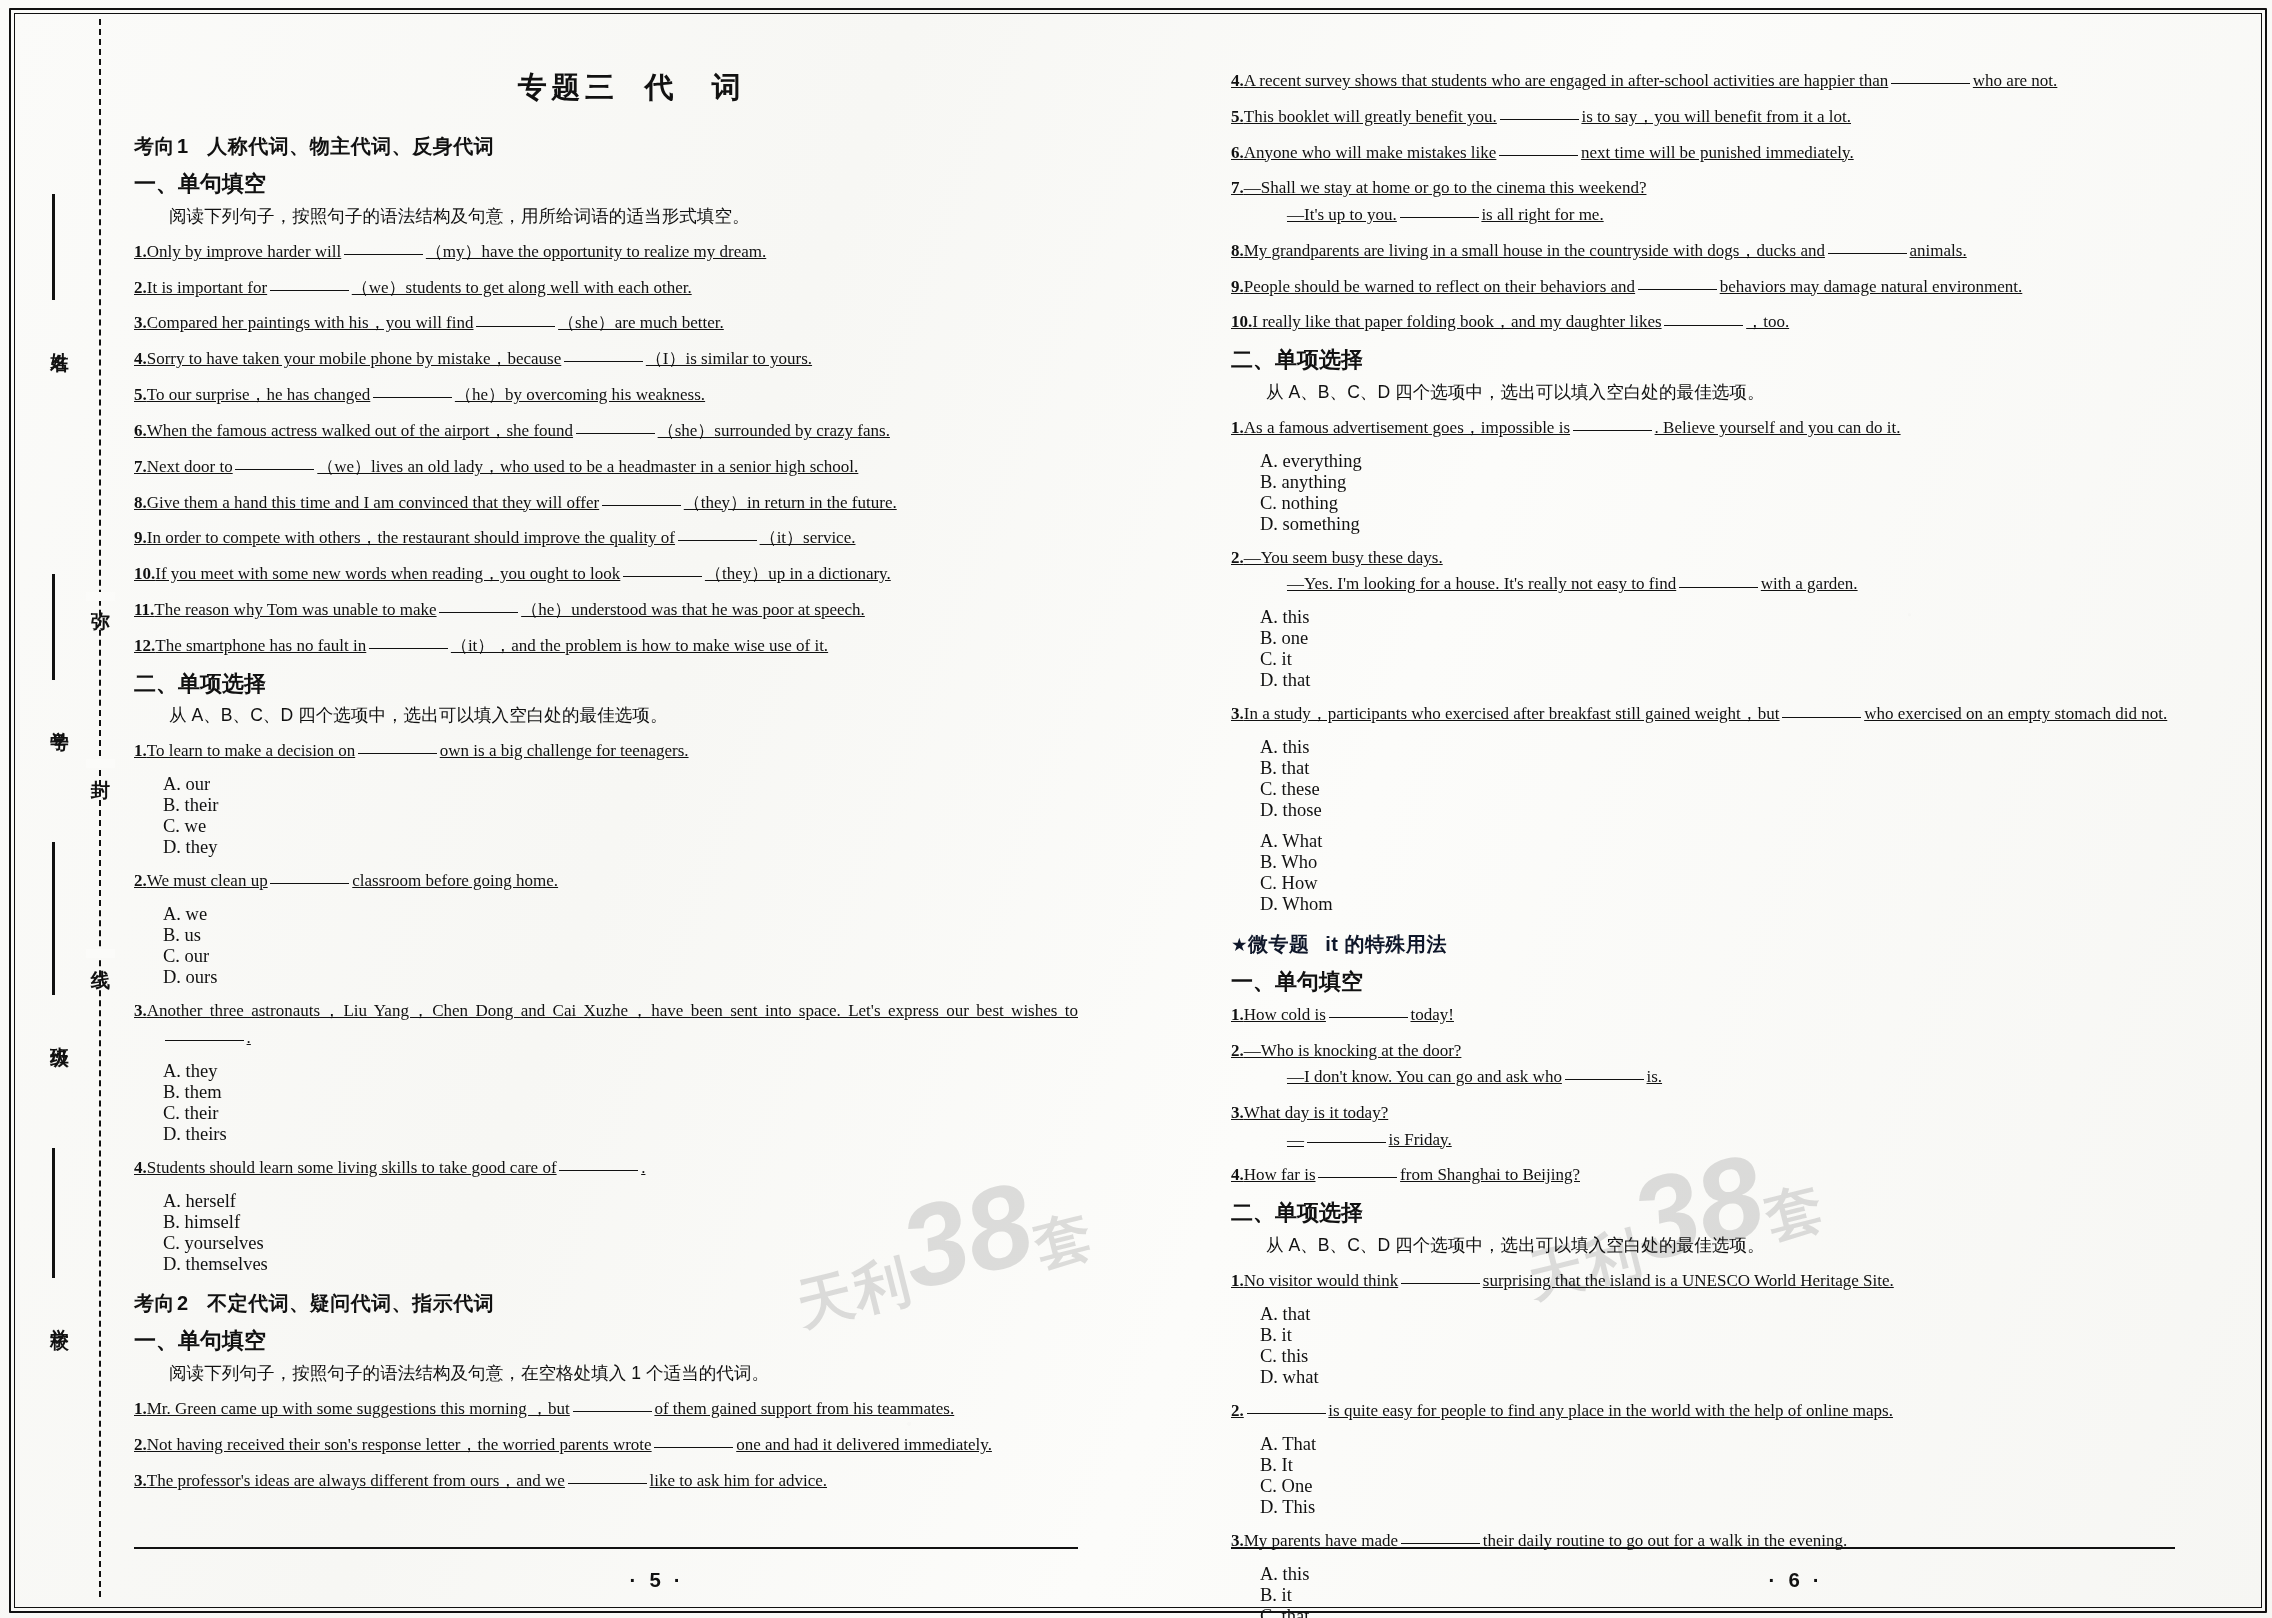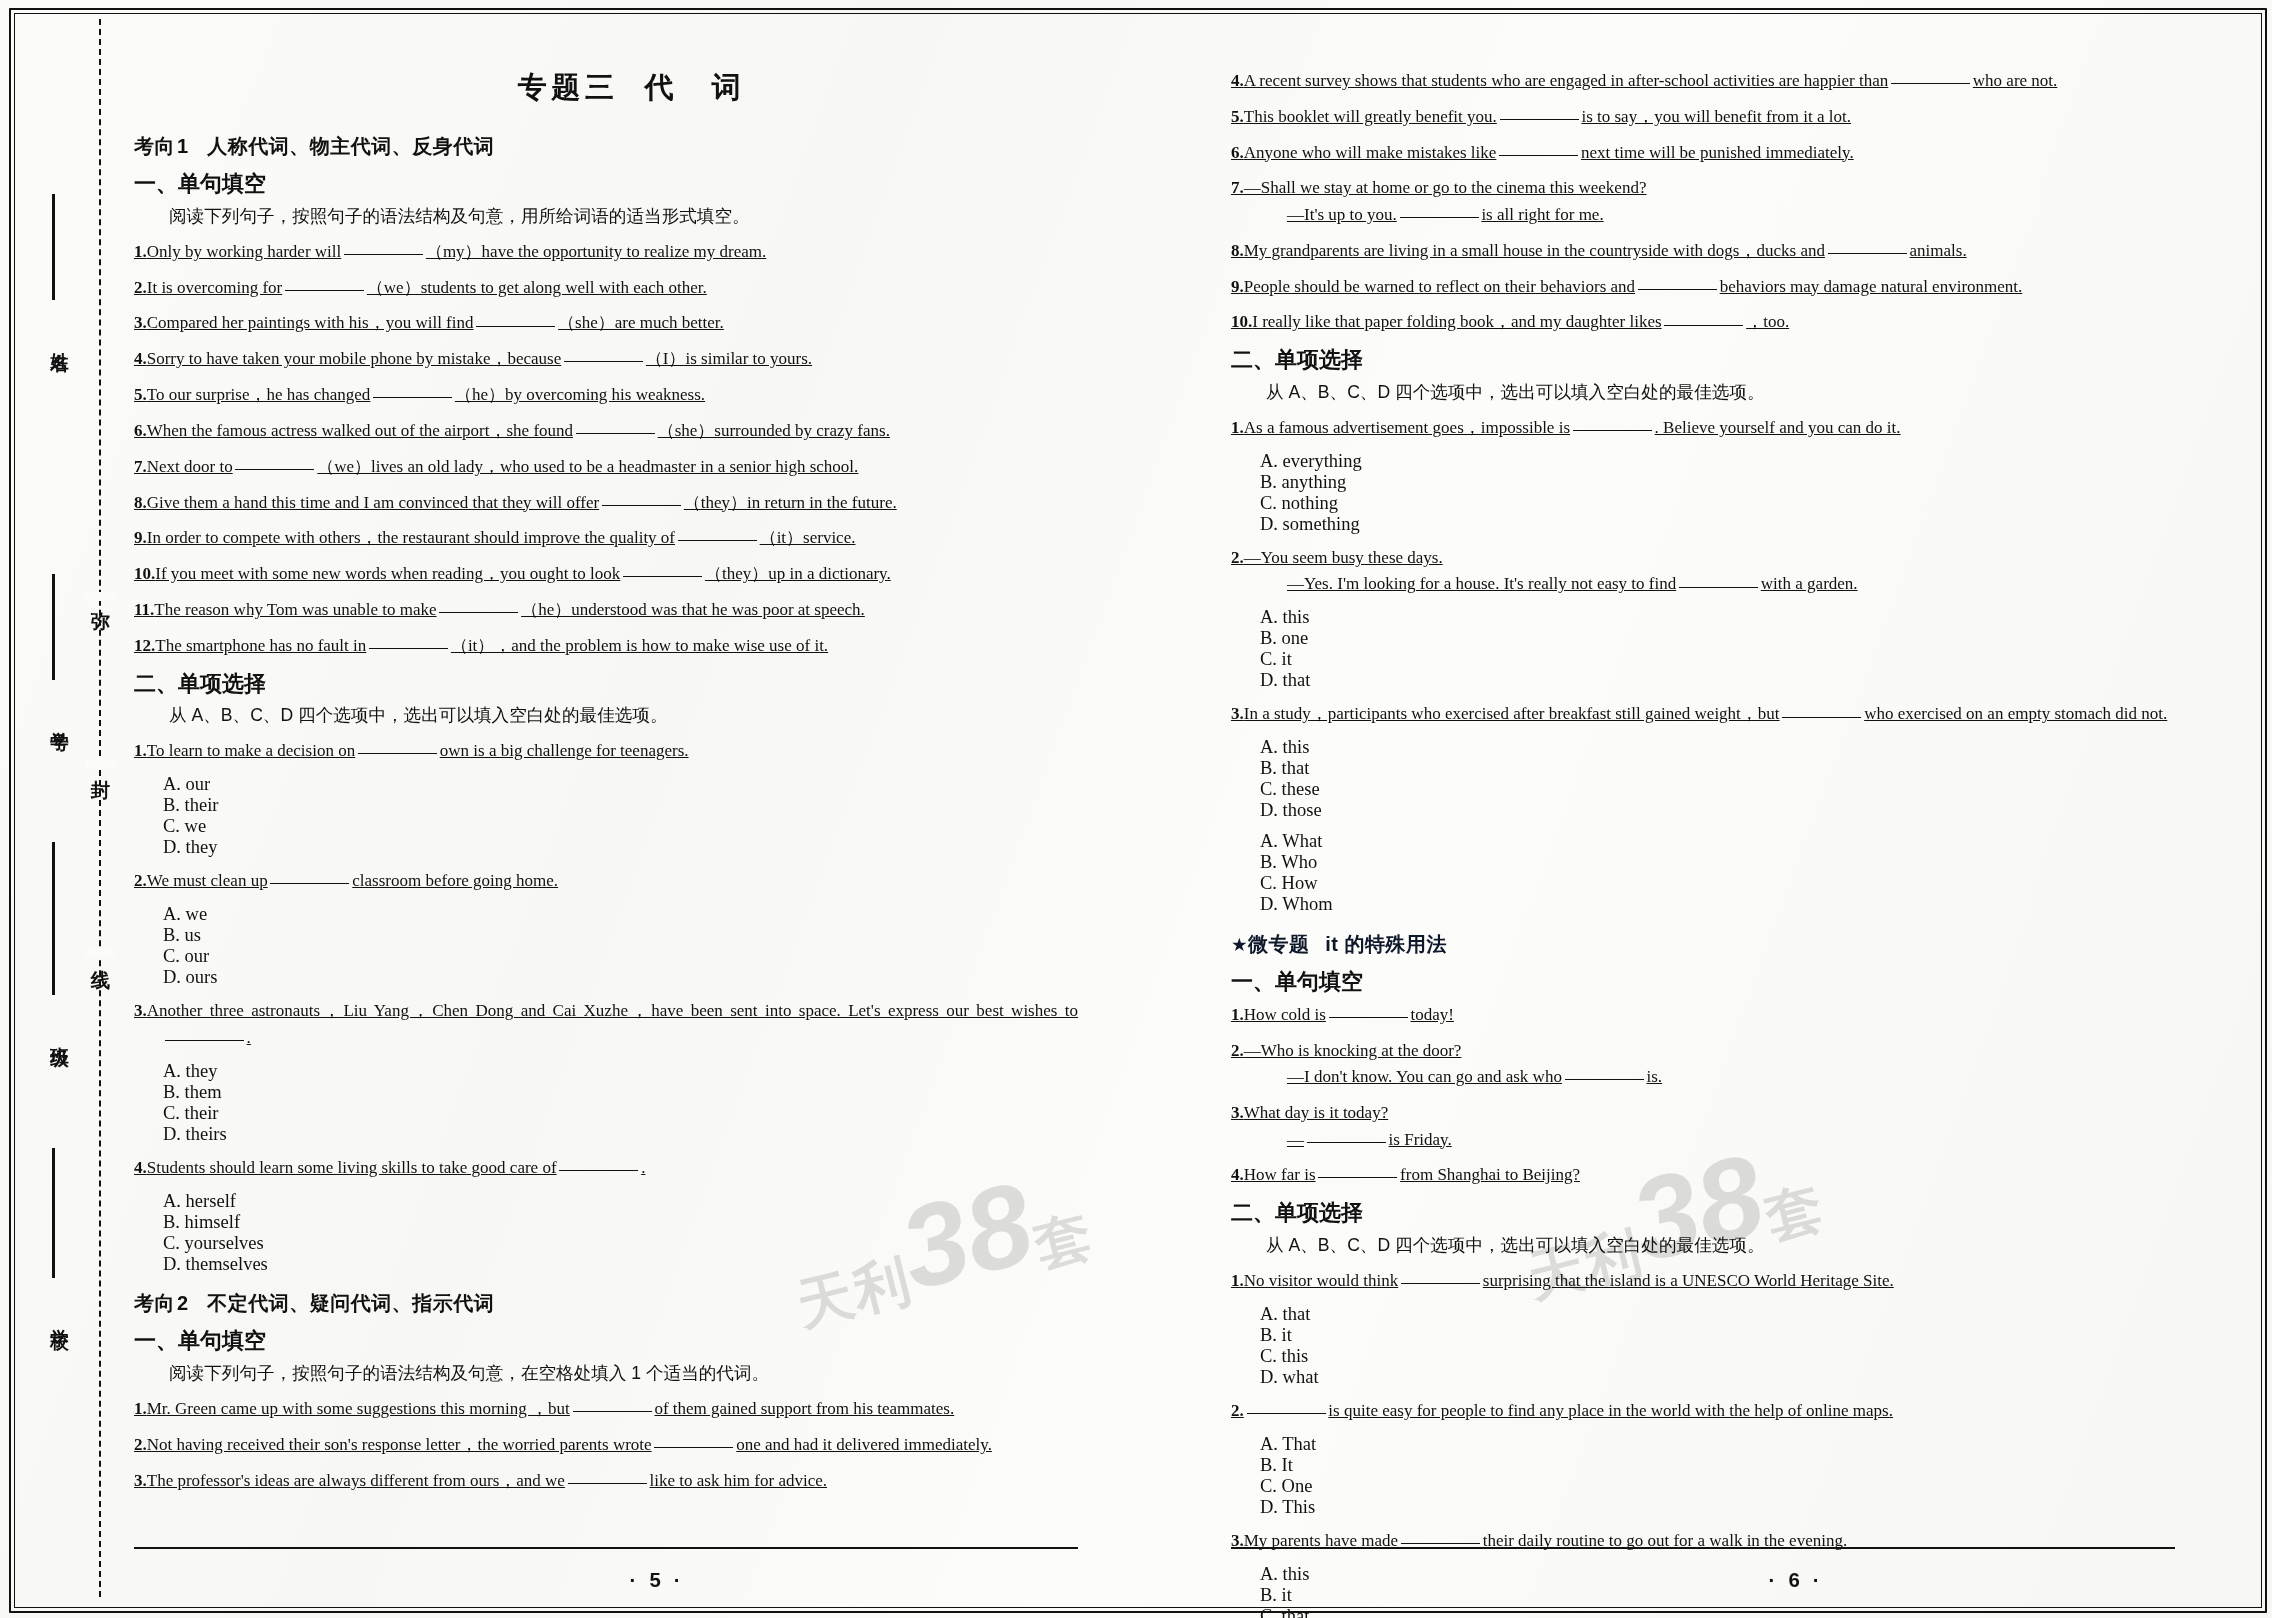--- a/index.html
+++ b/index.html
@@ -143,23 +143,23 @@
     <span>专题三</span><span class="gap"></span><span>代　词</span>
   </div>
 
   <div class="kaoxiang">
     <span>考向</span><span class="num">1</span>&nbsp;&nbsp;<span>人称代词、物主代词、反身代词</span>
   </div>
 
   <div class="sub-head">一、单句填空</div>
   <div class="instruct">阅读下列句子，按照句子的语法结构及句意，用所给词语的适当形式填空。</div>
 
-  <div class="q"><span class="qn">1.</span><span>Only by working harder will</span><span class="blank"></span><span>（my）have the opportunity to realize my dream.</span></div>
-
-  <div class="q"><span class="qn">2.</span><span>It is overcoming for</span><span class="blank"></span><span>（we）students to get along well with each other.</span></div>
+  <div class="q"><span class="qn">1.</span><span>Only by improve harder will</span><span class="blank"></span><span>（my）have the opportunity to realize my dream.</span></div>
+
+  <div class="q"><span class="qn">2.</span><span>It is important for</span><span class="blank"></span><span>（we）students to get along well with each other.</span></div>
 
   <div class="q"><span class="qn">3.</span><span>Compared her paintings with his，you will find</span><span class="blank"></span><span>（she）are much better.</span></div>
 
   <div class="q"><span class="qn">4.</span><span>Sorry to have taken your mobile phone by mistake，because</span><span class="blank"></span><span>（I）is similar to yours.</span></div>
 
   <div class="q"><span class="qn">5.</span><span>To our surprise，he has changed</span><span class="blank"></span><span>（he）by overcoming his weakness.</span></div>
 
   <div class="q"><span class="qn">6.</span><span>When the famous actress walked out of the airport，she found</span><span class="blank"></span><span>（she）surrounded by crazy fans.</span></div>
 
   <div class="q"><span class="qn">7.</span><span>Next door to</span><span class="blank"></span><span>（we）lives an old lady，who used to be a headmaster in a senior high school.</span></div>

